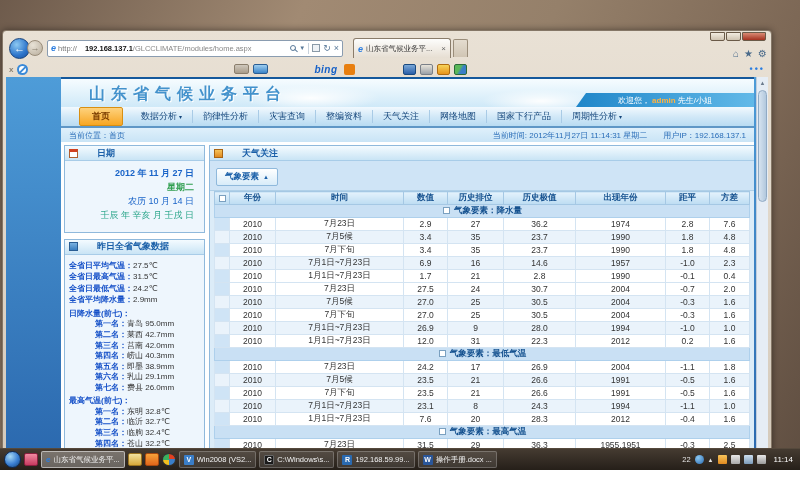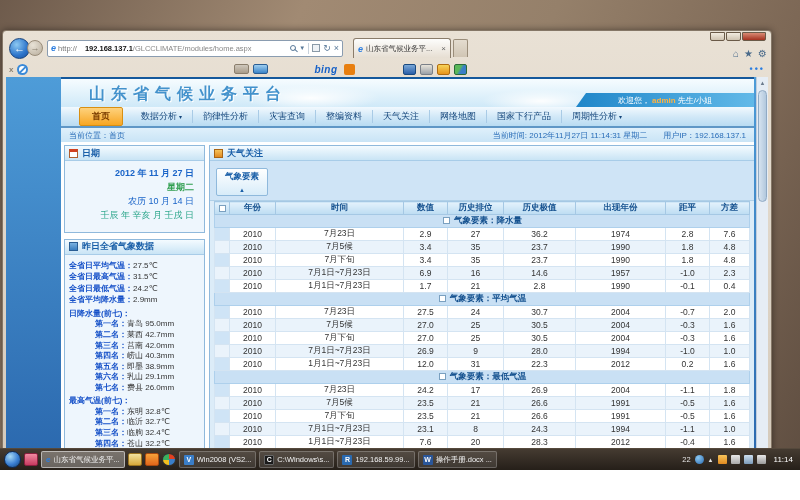--- a/index.html
+++ b/index.html
@@ -65,21 +65,21 @@
   .nav-item.active{background:linear-gradient(#fed27d,#f7a623);border:1px solid #d98f12;border-radius:2px;
     color:#7a3c00;font-weight:bold;padding:2px 12px;margin-right:8px;}
   .nav-arrow{font-size:6px;margin-left:2px;color:#16477c;}
   .crumbbar{height:14px;background:linear-gradient(#dff0fb,#c9e4f6);display:flex;align-items:center;
     justify-content:space-between;padding:0 8px;font-size:8px;color:#2a6db8;}
   .crumb-right{display:flex;gap:16px;}
   .content{display:flex;gap:4px;padding:3px;background:#fff;align-items:flex-start;}
   
   .panel{border:1px solid #8fb9dc;background:#eef6fd;width:141px;margin-bottom:6px;}
   .panel-hd{height:15px;background:linear-gradient(#f4fbff,#c9e4f5);border-bottom:1px solid #a8cce8;
-    display:flex;align-items:center;gap:4px;padding:0 4px;}
+    display:flex;align-items:center;gap:19px;padding:0 4px;}
   .panel-hd .t{color:#1a5fa8;font-weight:bold;font-size:9px;}
   .ico-cal{width:9px;height:9px;background:#fff;border:1px solid #b06030;border-top:3px solid #d04020;}
   .ico-grid{width:9px;height:9px;background:linear-gradient(#7ab2e0,#3a7ec0);border:1px solid #2a5e94;}
   .ico-watch{width:9px;height:9px;background:linear-gradient(#f6c35a,#e08a20);border:1px solid #a86414;}
   .datebody{padding:6px 10px 9px;text-align:right;font-size:9px;line-height:1.55;}
   .d1{color:#1a64c8;font-weight:bold;}
   .d2{color:#2f9e4f;font-weight:bold;}
   .d3{color:#1a64c8;}
   .d4{color:#2aa58a;}
   .wxbody{padding:5px 2px 24px 4px;font-size:8px;line-height:1.32;}
@@ -87,21 +87,21 @@
   .stat-line .lbl{color:#1550c8;font-weight:bold;}
   .stat-line .val{color:#333;}
   .sec-title{color:#1550c8;font-weight:bold;margin-top:3px;}
   .rank-line{display:flex;padding-left:26px;}
   .rank-line .rank{color:#1550c8;font-weight:bold;}
   .rank-line .sta{color:#333;}
   
   .mainpanel{flex:1;border:1px solid #8fb9dc;background:#dcecf8;}
   .toolbar{padding:4px 6px;background:#cfe4f6;border-bottom:1px solid #b0d0e8;}
   .btn-element{display:inline-flex;align-items:center;gap:4px;background:linear-gradient(#ffffff,#d8ecf9);
-    border:1px solid #8fb9dc;border-radius:2px;padding:2px 8px;color:#1a5fa8;font-size:8.5px;font-weight:bold;flex-direction:column;}
+    border:1px solid #8fb9dc;border-radius:2px;padding:2px 8px;color:#1a5fa8;font-size:8.5px;font-weight:bold;}
   .btn-element .up{font-size:6px;}
   table.wt{width:calc(100% - 8px);margin:0 4px 4px;border-collapse:collapse;background:#fff;
     font-size:8.5px;table-layout:fixed;}
   table.wt th{background:linear-gradient(#e4f2fc,#bcdcf2);color:#15518f;border:1px solid #a5c8e4;
     height:13px;font-weight:bold;padding:0;}
   table.wt td{border:1px solid #d4e4f2;height:12px;text-align:center;color:#333;padding:0 2px;
     overflow:hidden;white-space:nowrap;}
   tr.grow td{background:#c9e0f4;color:#15518f;font-weight:bold;text-align:center;padding-left:3px;border-color:#aed0ec;}
   tr.drow.alt td{background:#eaf3fb;}
   td.cbc{background:#cfe4f6;border-color:#bcd8ee;}
@@ -402,23 +402,20 @@
                     <td class="cbc"></td>
                     <td>2010</td>
                     <td>1月1日~7月23日</td>
                     <td>1.7</td>
                     <td>21</td>
                     <td>2.8</td>
                     <td>1990</td>
                     <td>-0.1</td>
                     <td>0.4</td>
                   </tr>
-                  <tr class="grow">
-                    <td colspan="9"><span class="cb"></span><span>气象要素：平均气温</span></td>
-                  </tr>
                   <tr class="drow">
                     <td class="cbc"></td>
                     <td>2010</td>
                     <td>7月23日</td>
                     <td>27.5</td>
                     <td>24</td>
                     <td>30.7</td>
                     <td>2004</td>
                     <td>-0.7</td>
                     <td>2.0</td>

